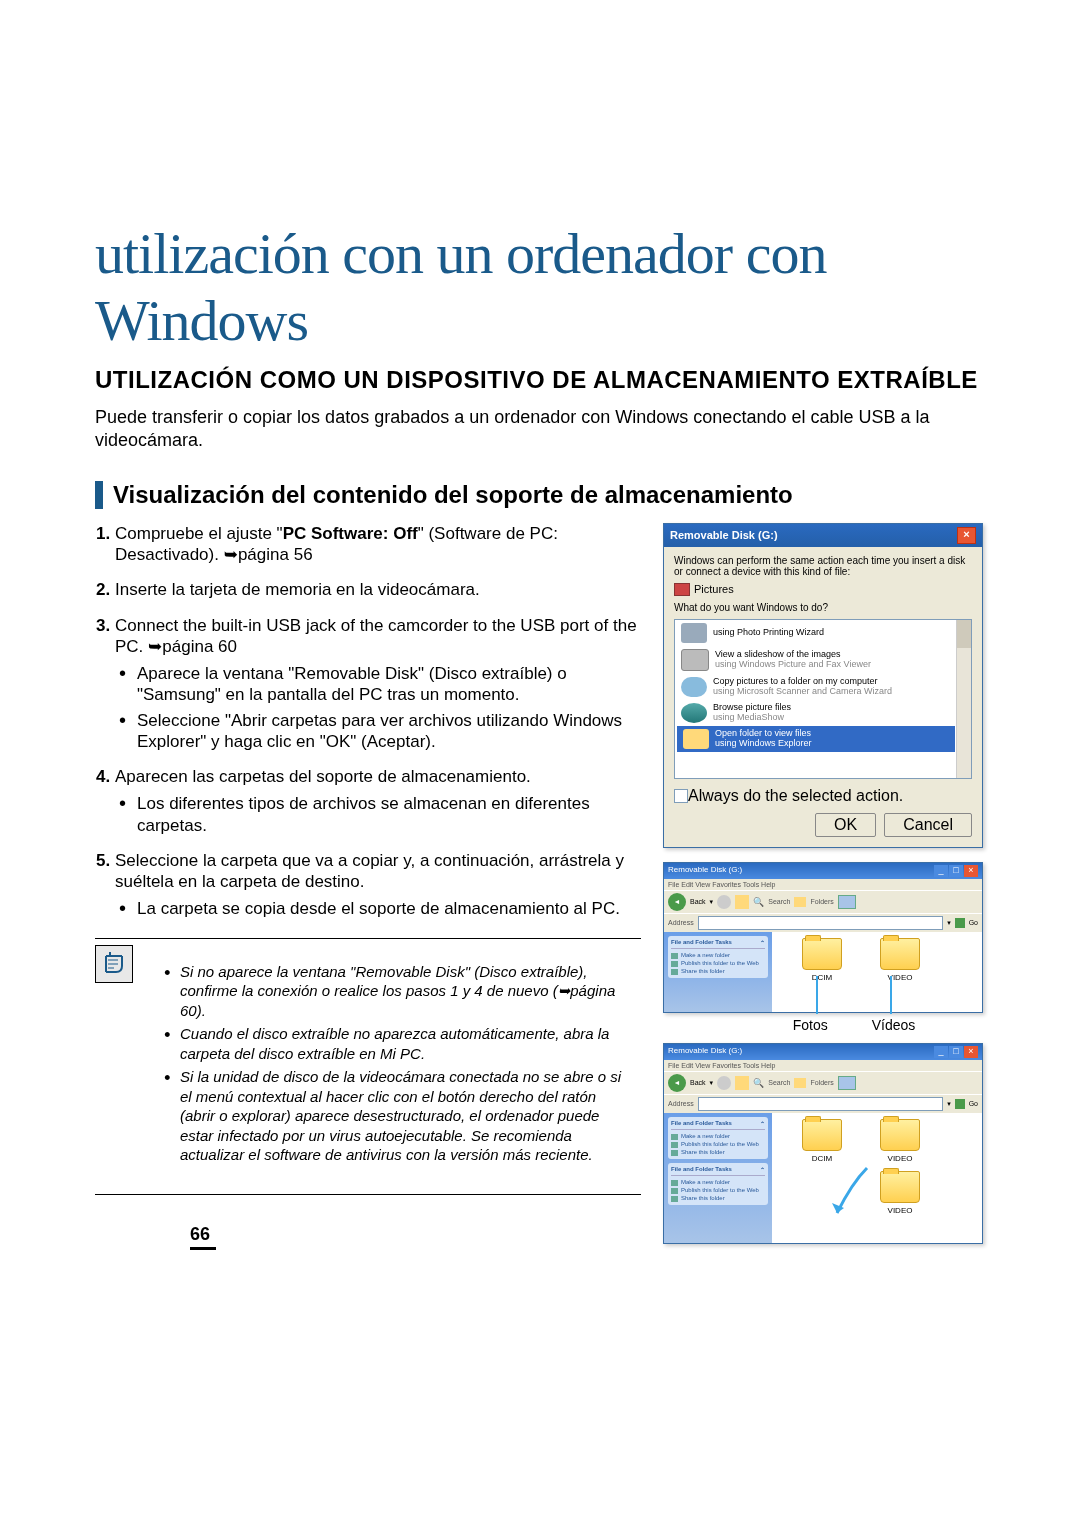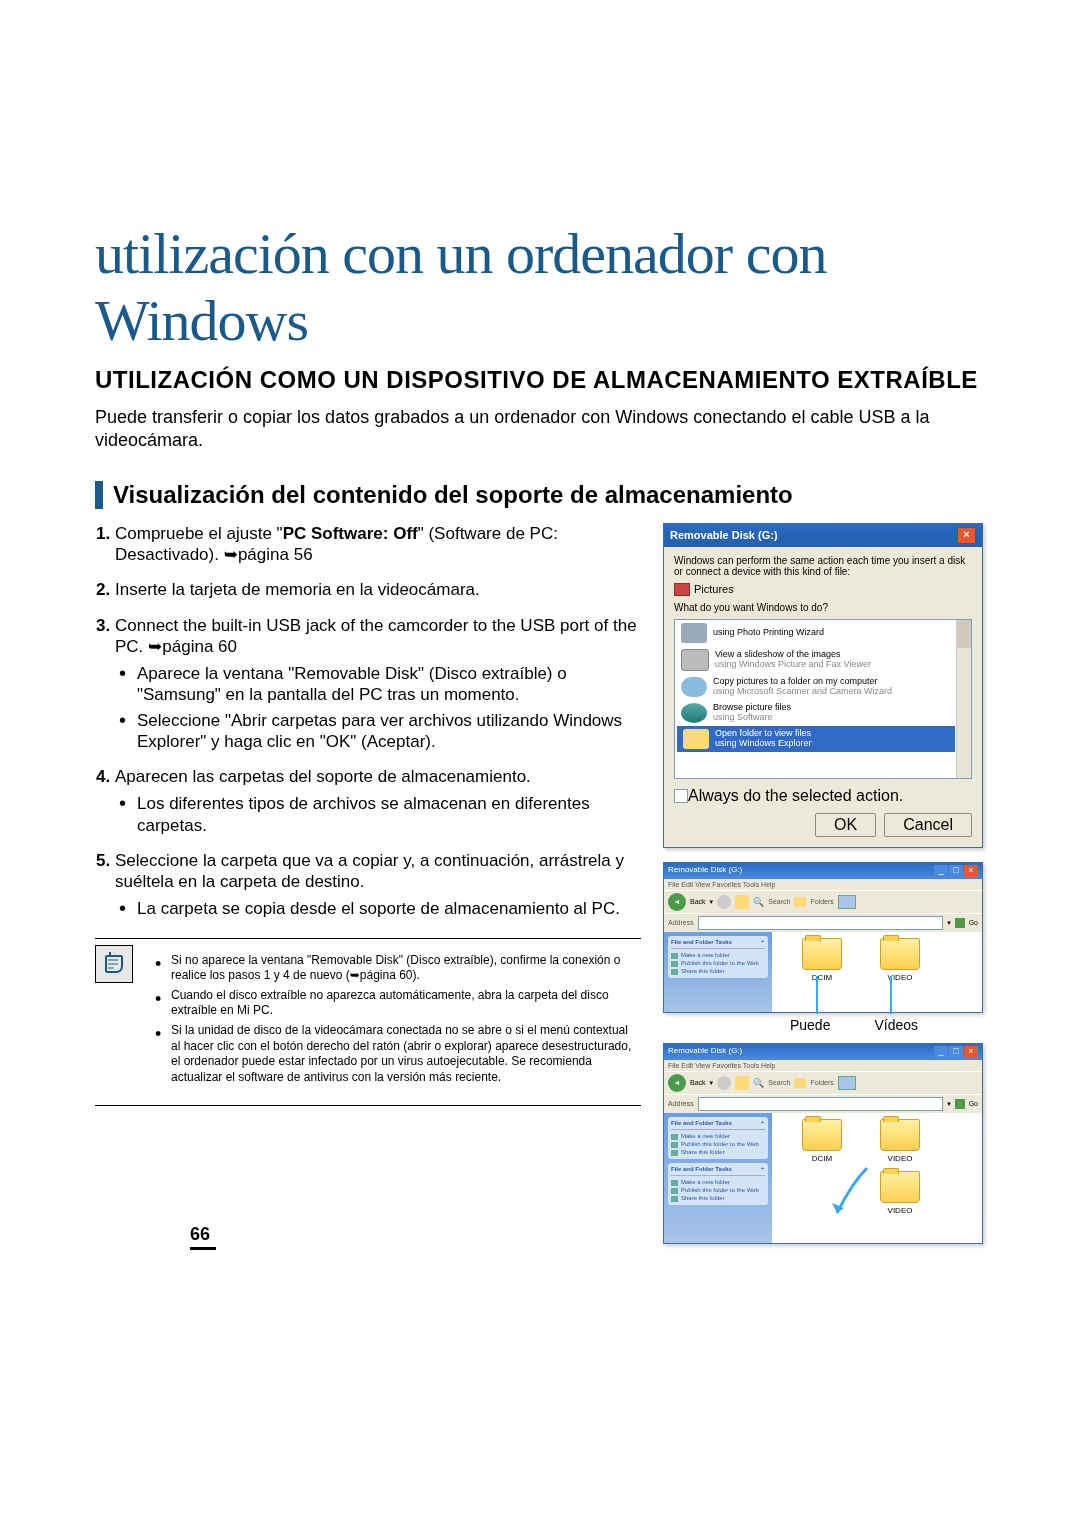--- a/index.html
+++ b/index.html
@@ -98,23 +98,24 @@
     height: 36px;
     border: 1px solid #000;
     display: flex;
     align-items: center;
     justify-content: center;
     background: #e8e8e8;
   }
   .note-list {
     list-style: none;
     padding: 0;
-    margin: 8px;
-    font-size: 12px;
+    margin: 17px;
+    font-size: 15px;
     line-height: 1.3;
+    font-style: italic;
   }
   .note-list li {
     position: relative;
     padding-left: 16px;
     margin-bottom: 4px;
   }
   .note-list li::before {
     content: "•";
     position: absolute;
     left: 0;
@@ -526,21 +527,21 @@
             <div class="dlg-item">
               <div class="dlg-item-icon ic-mon"></div>
               <div><span>View a slideshow of the images</span><br><span style="color:#888">using Windows Picture and Fax Viewer</span></div>
             </div>
             <div class="dlg-item">
               <div class="dlg-item-icon ic-copy"></div>
               <div><span>Copy pictures to a folder on my computer</span><br><span style="color:#888">using Microsoft Scanner and Camera Wizard</span></div>
             </div>
             <div class="dlg-item">
               <div class="dlg-item-icon ic-browse"></div>
-              <div><span>Browse picture files</span><br><span style="color:#888">using Software</span></div>
+              <div><span>Browse picture files</span><br><span style="color:#888">using MediaShow</span></div>
             </div>
             <div class="dlg-item sel">
               <div class="dlg-item-icon ic-folder"></div>
               <div><span>Open folder to view files</span><br><span>using Windows Explorer</span></div>
             </div>
             <div class="dlg-scroll"></div>
           </div>
           <div class="dlg-check">
             <span class="dlg-cb"></span>
             <span>Always do the selected action.</span>
@@ -601,21 +602,21 @@
             <div class="ex-folder">
               <div class="ex-folder-ico"></div>
               <span>VIDEO</span>
             </div>
             <div class="ex-pointer p1"></div>
             <div class="ex-pointer p2"></div>
           </div>
         </div>
       </div>
       <div class="ex-labels">
-        <span>Puede</span>
+        <span>Fotos</span>
         <span>Vídeos</span>
       </div>
 
       <div class="explorer">
         <div class="ex-title">
           <span>Removable Disk (G:)</span>
           <span class="ex-ctrls">
             <span class="ex-ctrl ex-min">_</span>
             <span class="ex-ctrl ex-max">□</span>
             <span class="ex-ctrl ex-cls">×</span>

